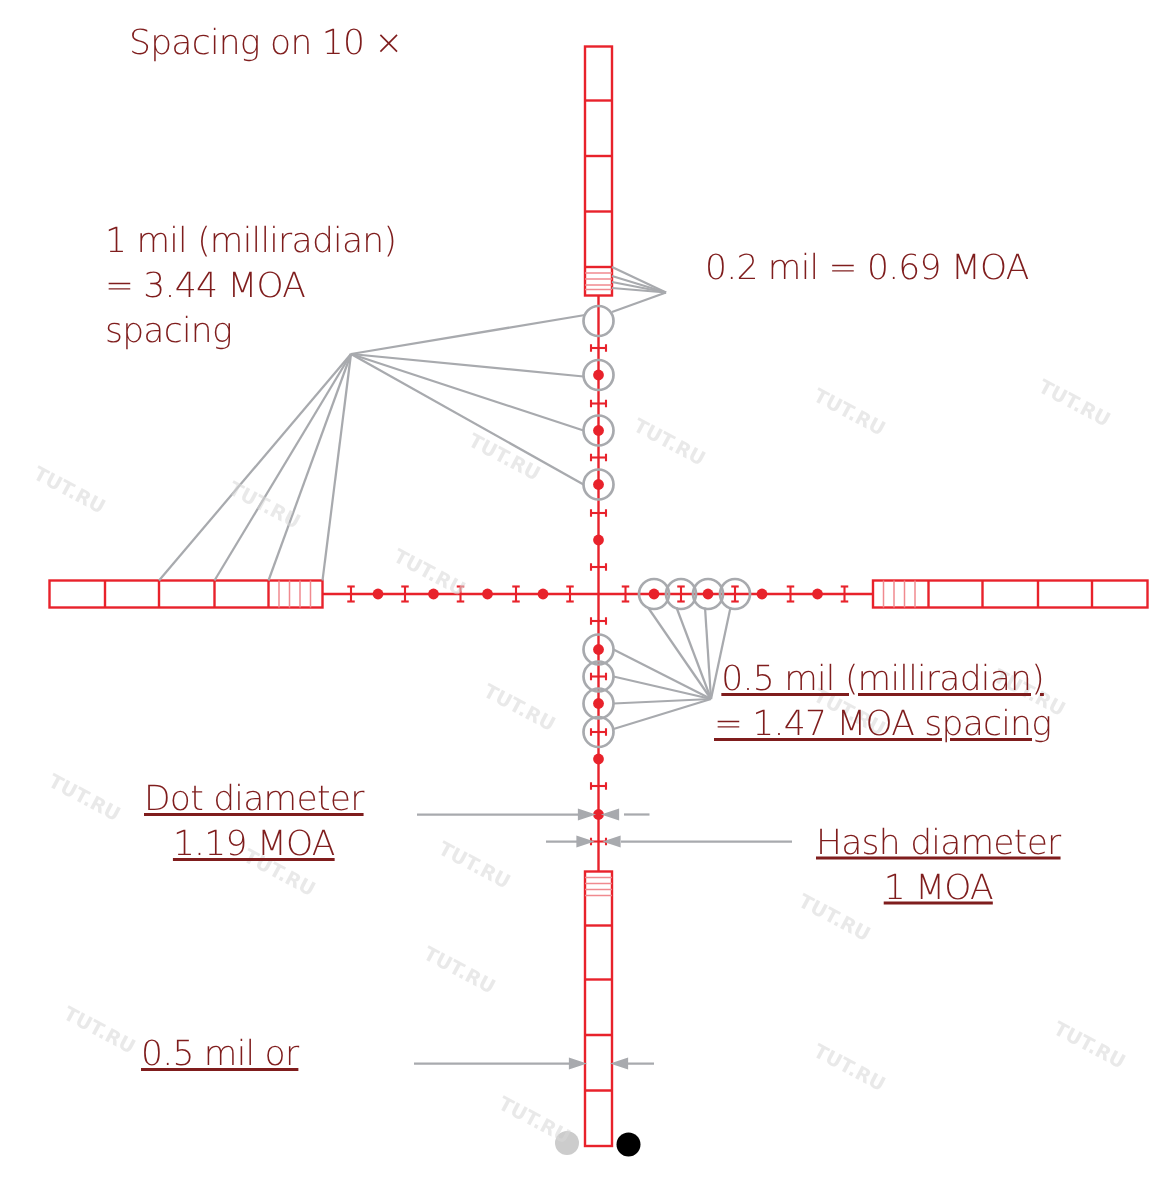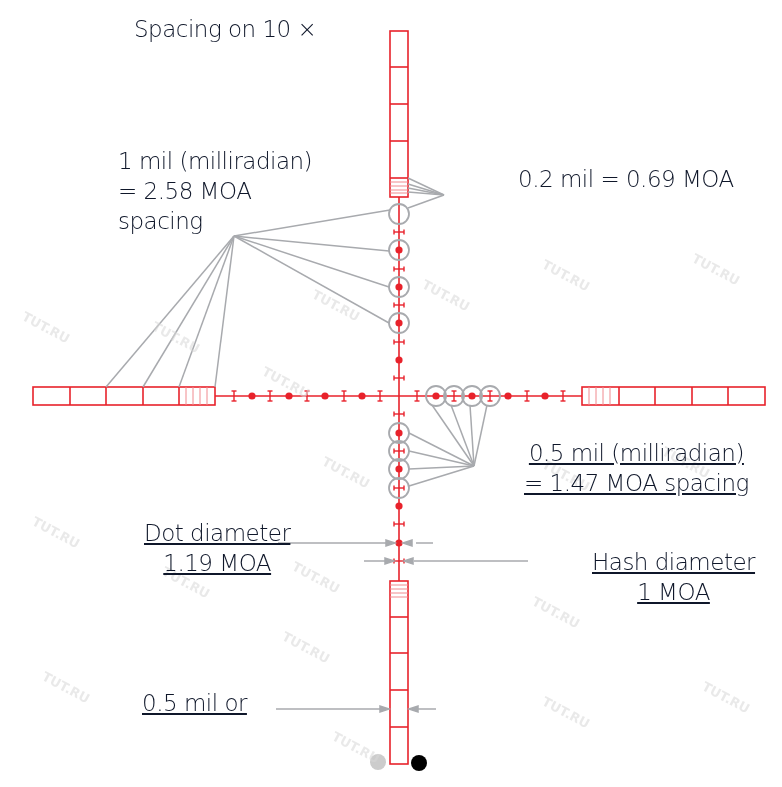--- a/index.html
+++ b/index.html
@@ -1,21 +1,21 @@
 <!DOCTYPE html>
 <html><head>
 <meta charset="utf-8">
 <style>
   html, body { margin: 0; padding: 0; background: #ffffff; }
   body { width: 782px; height: 787px; position: relative; overflow: hidden;
          font-family: "DejaVu Sans", sans-serif; }
   #diagram { position: absolute; left: 0; top: 0; width: 782px; height: 787px; }
   .lbl { position: absolute; font-family: "DejaVu Sans", sans-serif; font-weight: 300;
-         color: #0f172a; font-size: 23px; line-height: 30px; white-space: nowrap;
-         letter-spacing: -0.5px; margin-left: 48px; }
+         color: #7f1d1d; font-size: 23px; line-height: 30px; white-space: nowrap;
+         letter-spacing: -0.5px; }
   .lbl span { display: block; }
   .center { text-align: center; text-decoration: underline; }
   .wm { position: absolute; color: #d8d8d8; font-size: 13px; font-weight: bold;
         transform: rotate(28deg); opacity: 0.55; font-family: "DejaVu Sans", sans-serif; }
 </style>
 </head>
 <body>
 
 <svg id="diagram" viewBox="0 0 782 787" xmlns="http://www.w3.org/2000/svg">
 
@@ -292,21 +292,21 @@
 <div class="wm" style="left:280px;top:640px;">TUT.RU</div>
 <div class="wm" style="left:40px;top:680px;">TUT.RU</div>
 <div class="wm" style="left:540px;top:705px;">TUT.RU</div>
 <div class="wm" style="left:700px;top:690px;">TUT.RU</div>
 <div class="wm" style="left:330px;top:740px;">TUT.RU</div>
 
 <div class="lbl" style="left:86px;top:14px;">Spacing on 10 ×</div>
 
 <div class="lbl" style="left:70px;top:146px;">
   <span>1 mil (milliradian)</span>
-  <span>= 2.58 MOA</span>
+  <span>= 3.44 MOA</span>
   <span>spacing</span>
 </div>
 
 <div class="lbl" style="left:470px;top:164px;">0.2 mil = 0.69 MOA</div>
 
 <div class="lbl center" style="left:476px;top:438px;">
   <span>0.5 mil (milliradian)</span>
   <span>= 1.47 MOA spacing</span>
 </div>
 

